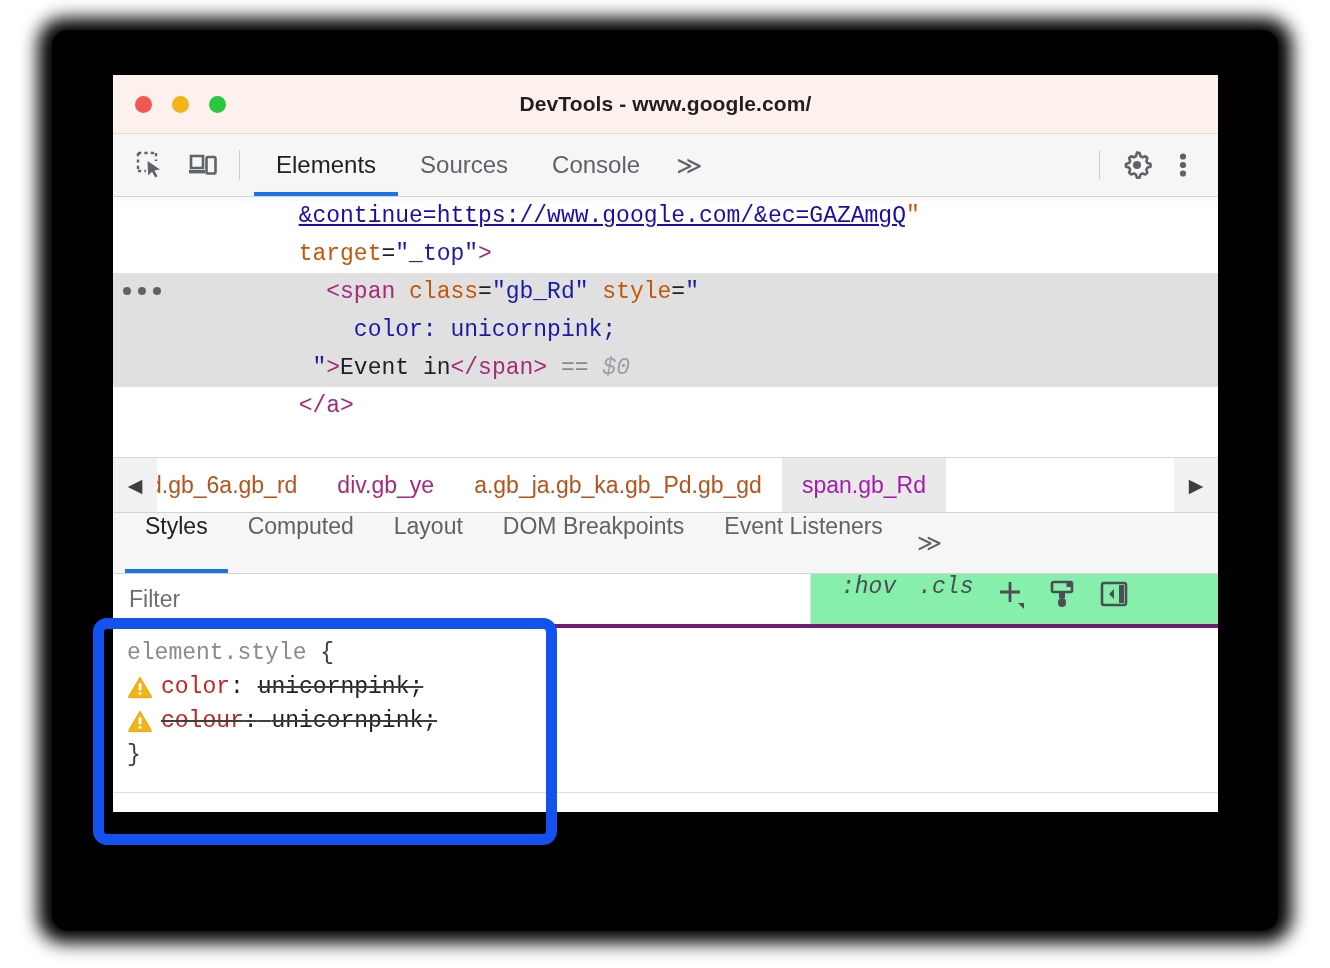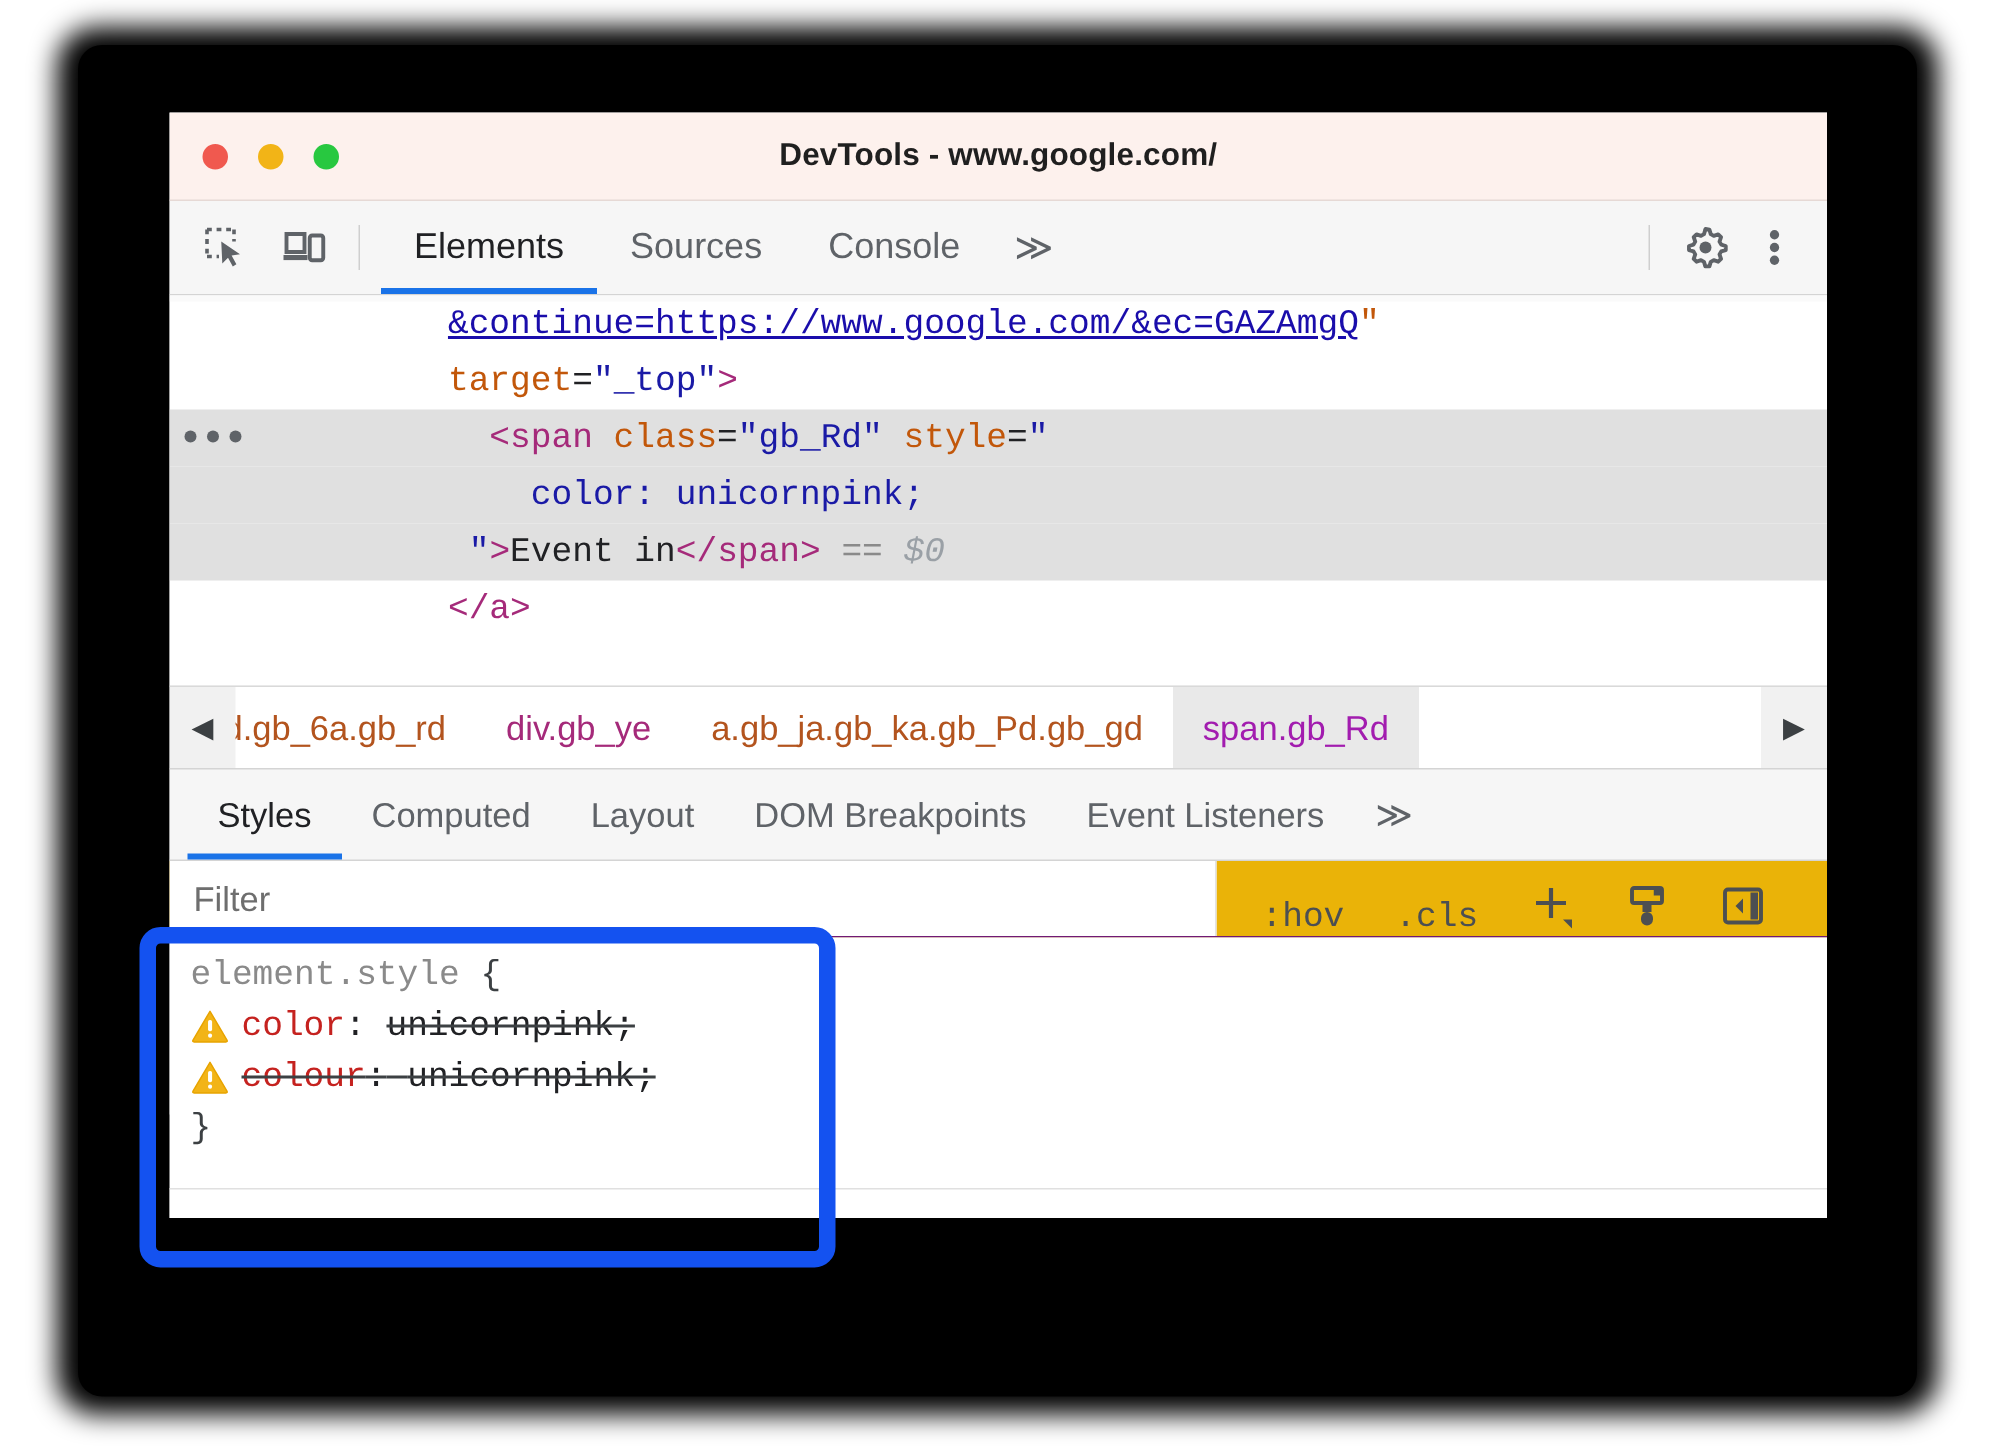--- a/index.html
+++ b/index.html
@@ -209,21 +209,21 @@
 
   
   #drawer-tabs {
     height: 60px;
     background: #f6f6f6;
     border-bottom: 1px solid #d4d4d4;
     display: flex;
     align-items: stretch;
   }
   .dt-tab {
-    display: flex; align-items: center;
+    display: flex; align-items: flex-start;
     padding: 0 20px;
     font-size: 23px;
     color: #5f6368;
     position: relative;
     white-space: nowrap;
     font-family: "Liberation Sans", sans-serif;
   }
   .dt-tab:first-child { margin-left: 12px; }
   .dt-tab.active { color: #202124; }
   .dt-tab.active::after {
@@ -233,45 +233,46 @@
   }
   .dt-more {
     display: flex; align-items: center;
     padding: 0 14px;
     font-size: 24px; color: #5f6368;
   }
 
   
   #filter-bar {
     height: 50px;
-    background: #eab308;
-    border-bottom: 1px solid #701a75;
+    background: #86efac;
+    border-bottom: 4px solid #701a75;
     display: flex; align-items: stretch;
   }
   #filter-input-wrap {
     flex: 0 0 697px;
     background: #ffffff;
     display: flex; align-items: center;
     border-right: 1px solid #e3e3e3;
   }
   #filter-input {
     border: none; outline: none;
     background: transparent;
     font-size: 23px;
     color: #5f6368;
     font-family: "Liberation Sans", sans-serif;
     padding-left: 16px;
     width: 100%;
   }
   #filter-input::placeholder { color: #6e6e6e; }
   #filter-actions {
     flex: 1 1 auto;
-    display: flex; align-items: flex-end;
+    display: flex; align-items: flex-start;
     padding-left: 22px;
-    gap: 18px;
+    gap: 6px;
+    font-style: italic;
   }
   .fa-text {
     font-family: "Liberation Mono", monospace;
     font-size: 23px;
     color: #4c4f52;
     padding: 0 8px;
   }
   .fa-icon {
     width: 46px; height: 40px;
     display: flex; align-items: center; justify-content: center;

